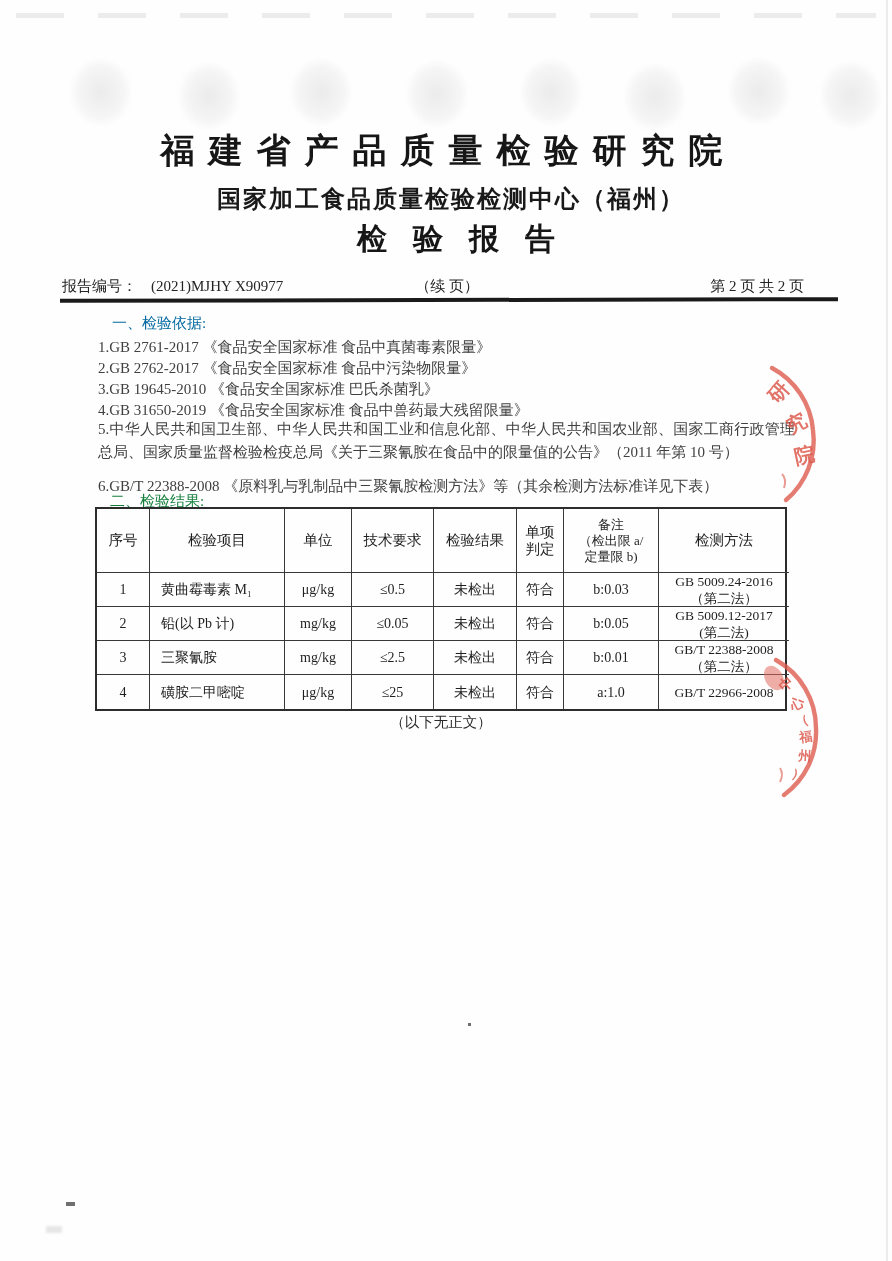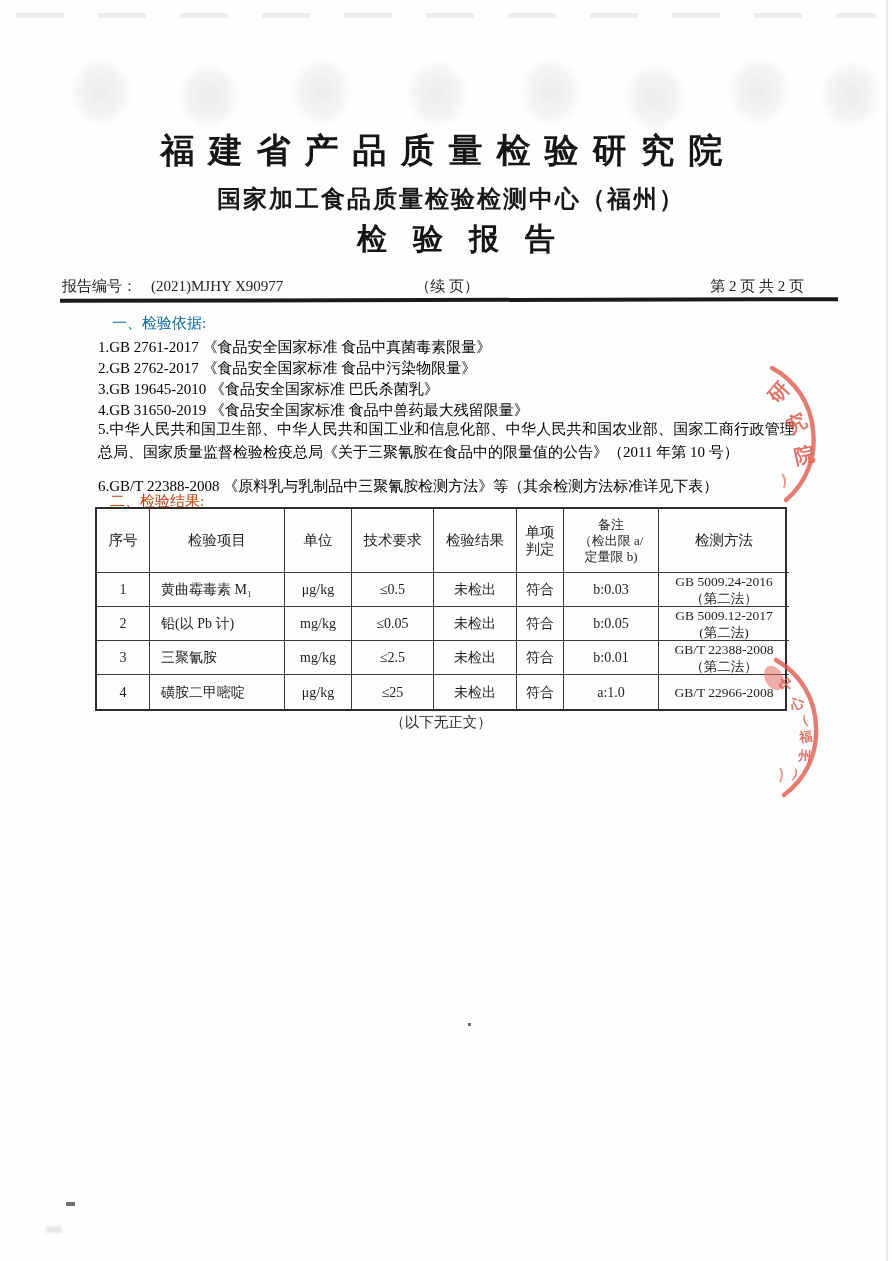--- a/index.html
+++ b/index.html
@@ -31,25 +31,25 @@
   .meta-row{position:absolute;top:277px;left:62px;right:60px;height:20px;font-size:15px;color:#242424;}
   .meta-left{position:absolute;left:0;top:0;white-space:nowrap;}
   .meta-left .val{margin-left:14px;font-family:"Liberation Serif","DejaVu Serif",serif;text-align:center;}
   .meta-center{position:absolute;left:50%;transform:translateX(-50%);top:0;white-space:nowrap;}
   .meta-right{position:absolute;right:28px;top:0;white-space:nowrap;}
   .rule{position:absolute;top:298px;left:60px;width:778px;height:4px;background:#1a1a1a;
     transform:rotate(-0.12deg);}
 
   
   .basis-heading{position:absolute;top:314px;left:112px;font-size:15px;color:#0369a1;}
-  .b-item{position:absolute;left:98px;width:700px;font-size:15px;color:#000000;white-space:nowrap;}
+  .b-item{position:absolute;left:98px;width:700px;font-size:15px;color:#404040;white-space:nowrap;}
   .bi0{top:338px;} .bi1{top:359px;} .bi2{top:380px;} .bi3{top:401px;}
   .bi4{top:418px;white-space:normal;line-height:23px;text-align:justify;width:697px;}
   .bi5{top:477px;}
-  .results-heading{position:absolute;top:492px;left:110px;font-size:15px;color:#c2410c;text-align:center;}
+  .results-heading{position:absolute;top:492px;left:110px;font-size:15px;color:#15803d;text-align:center;}
 
   
   .rtable{position:absolute;top:507px;left:95px;width:692px;
     display:grid;grid-template-columns:53px 135px 67px 82px 83px 47px 95px 130px;
     grid-template-rows:64px 34px 34px 34px 34px;
     border:2px solid #2c2c2c;box-sizing:border-box;font-size:14px;color:#1f1f1f;}
   .cell{border-right:1.4px solid #383838;border-bottom:1.4px solid #383838;
     display:flex;align-items:center;justify-content:center;text-align:center;
     padding:1px 2px;box-sizing:border-box;overflow:hidden;line-height:17px;}
   .cell.last-col{border-right:none;}

